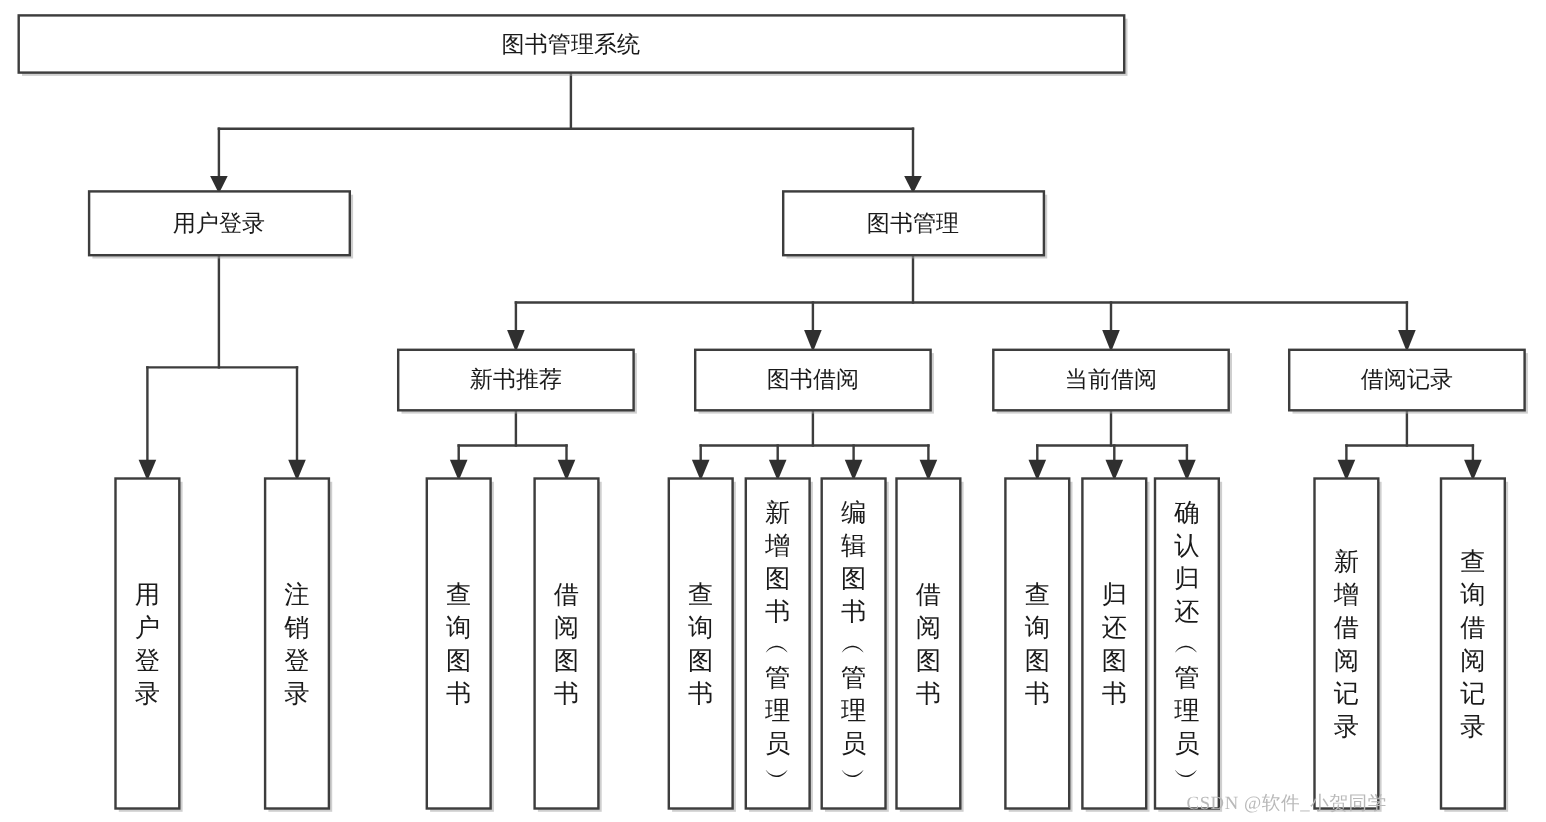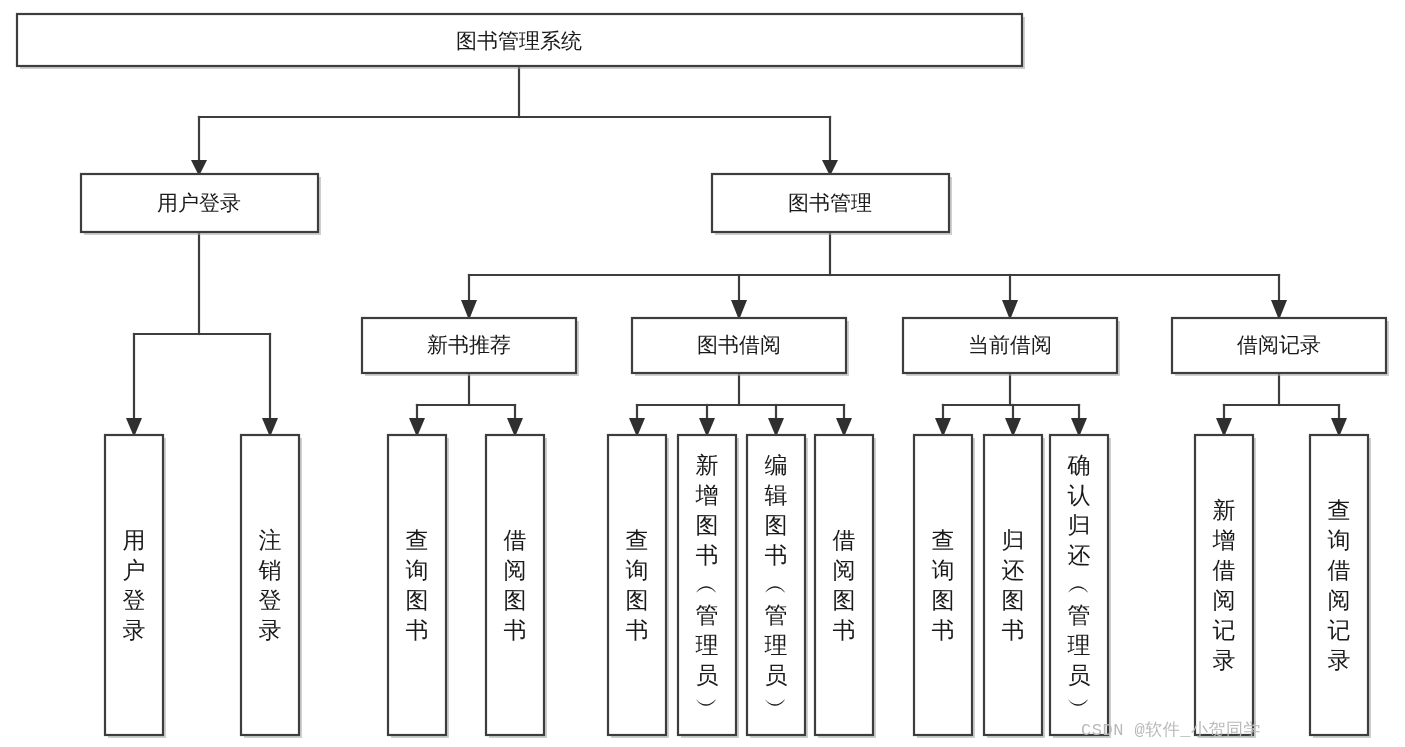--- a/index.html
+++ b/index.html
@@ -56,21 +56,21 @@
   .node-label-v {
     font-family: "Liberation Sans", "DejaVu Sans", sans-serif;
     font-size: 23px;
     fill: #1a1a1a;
     text-anchor: middle;
   }
   .watermark {
     position: absolute;
     right: 8px;
     bottom: 6px;
-    font-family: Liberation Mono, monospace;
+    font-family: Liberation Serif, serif;
     font-size: 17px;
     color: #b9b9b9;
     letter-spacing: .5px;
     white-space: nowrap;
     user-select: none;
   }
 </style>
 </head>
 <body>
 

